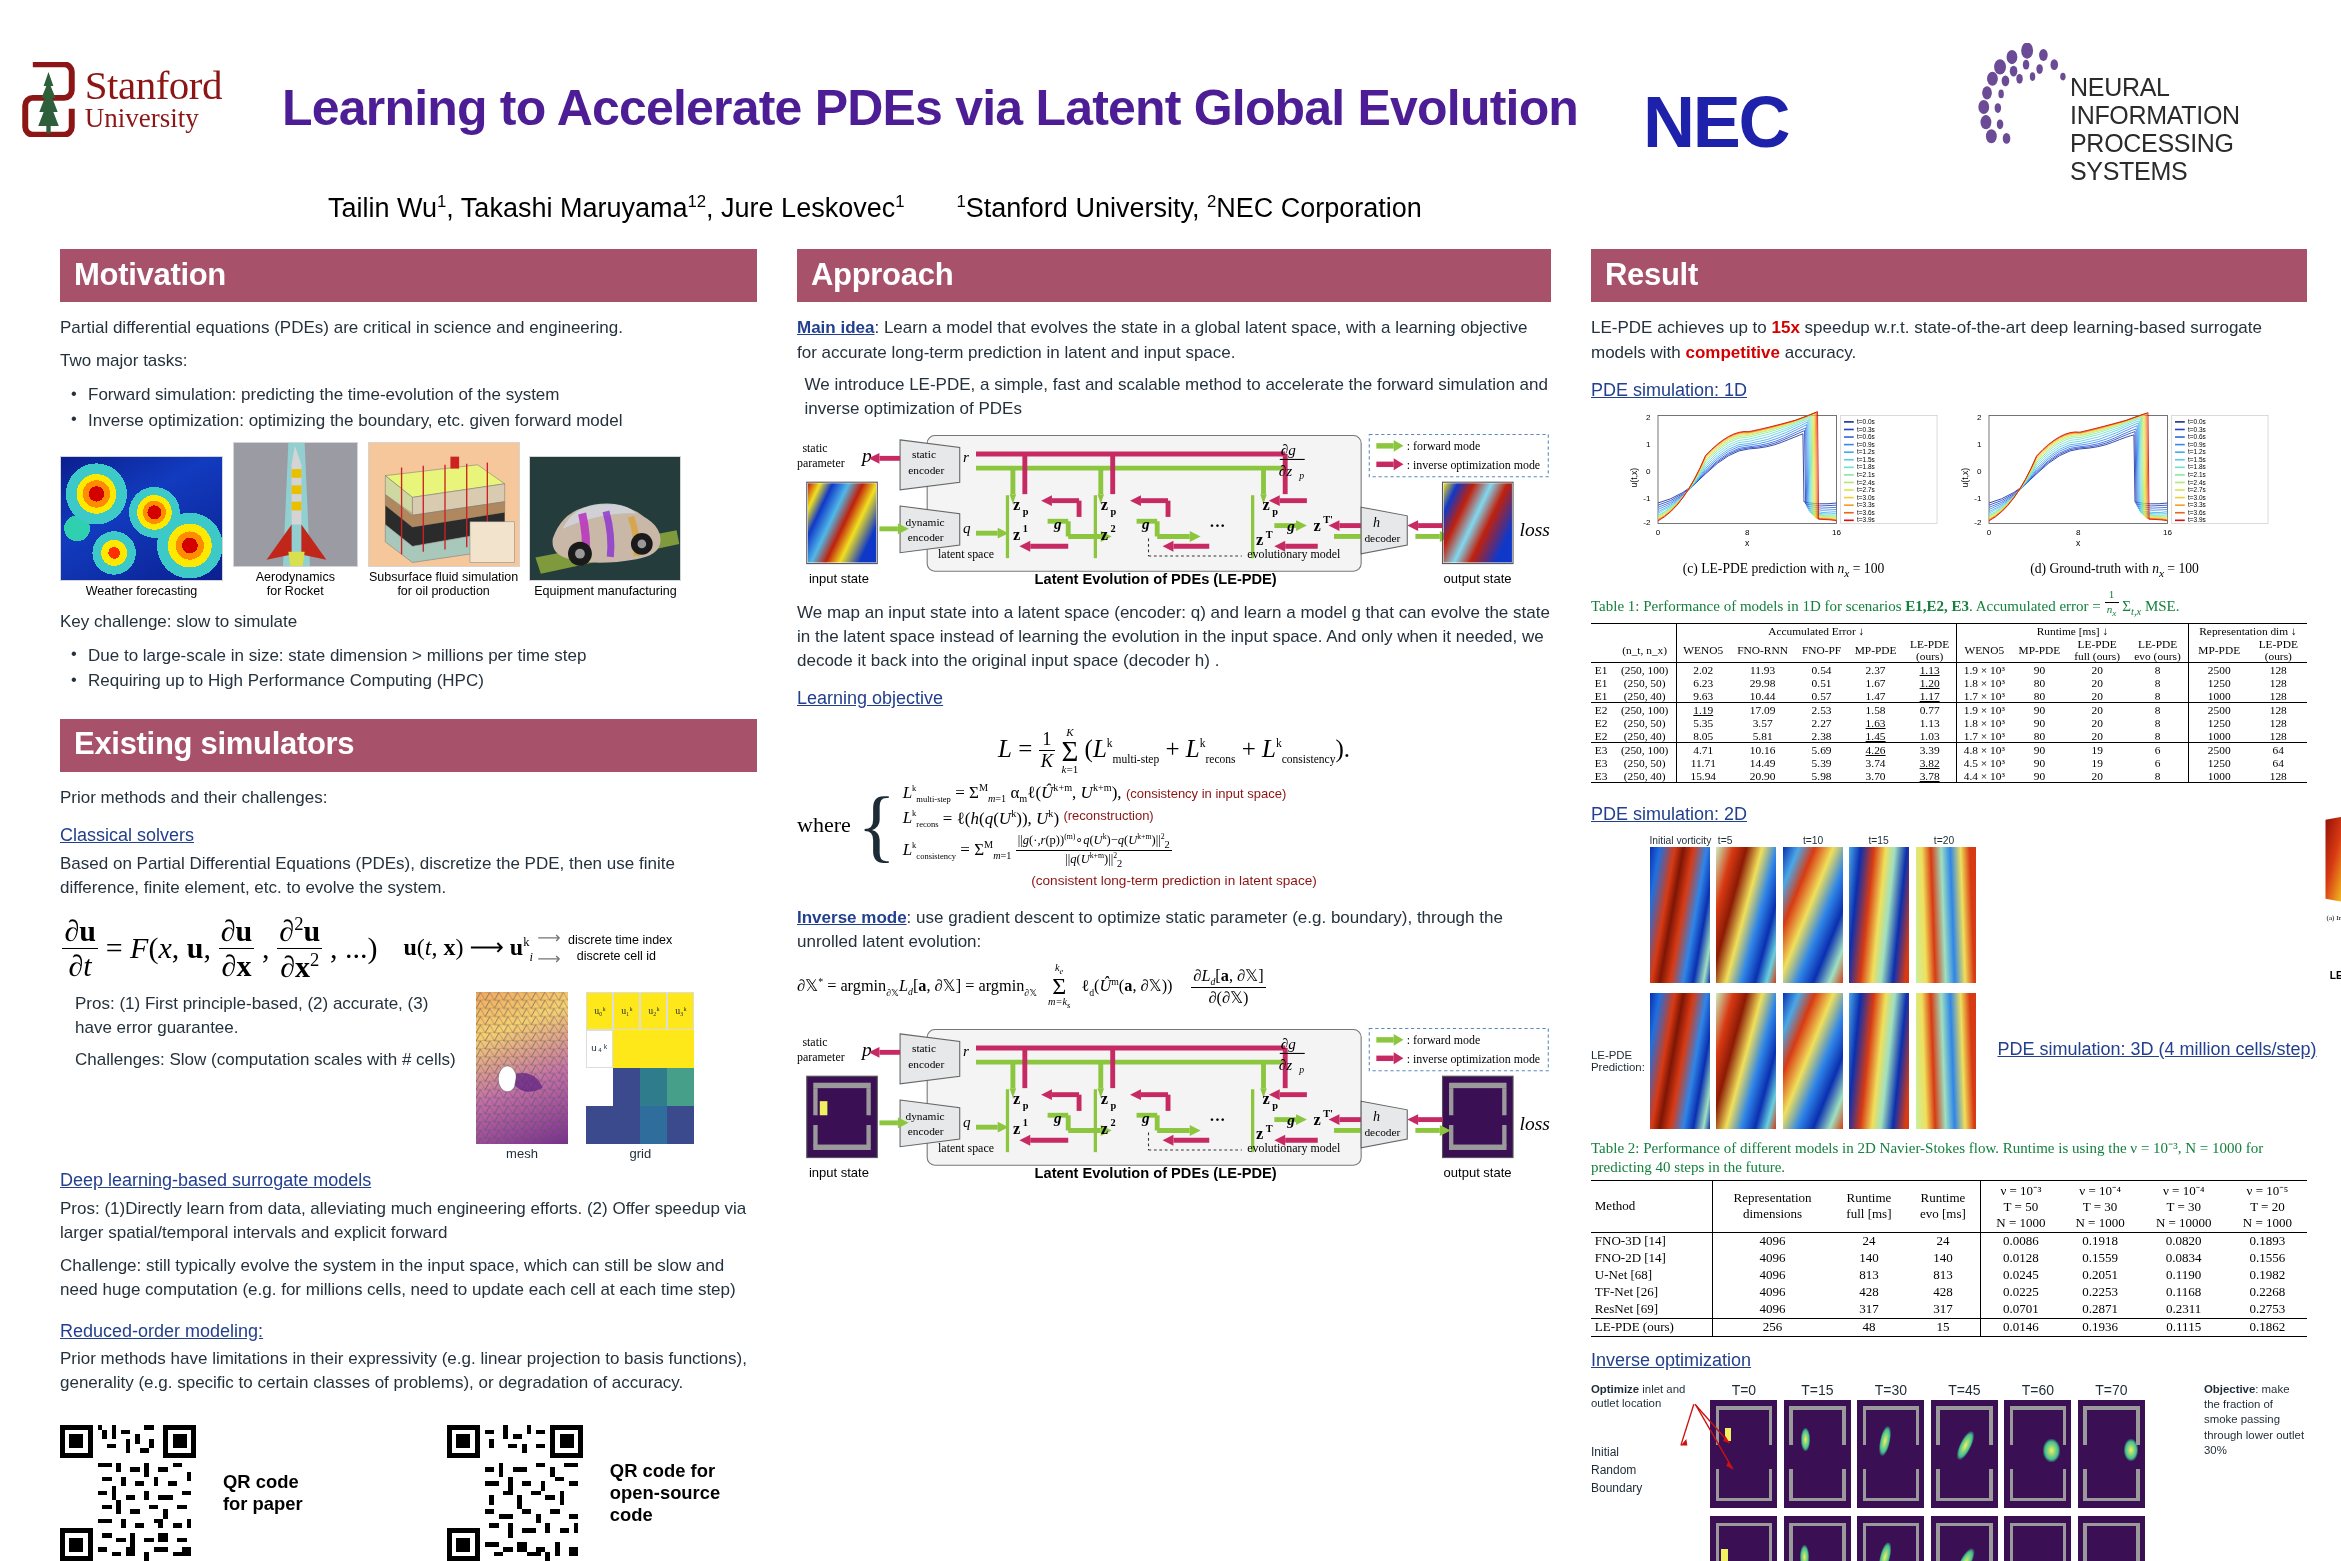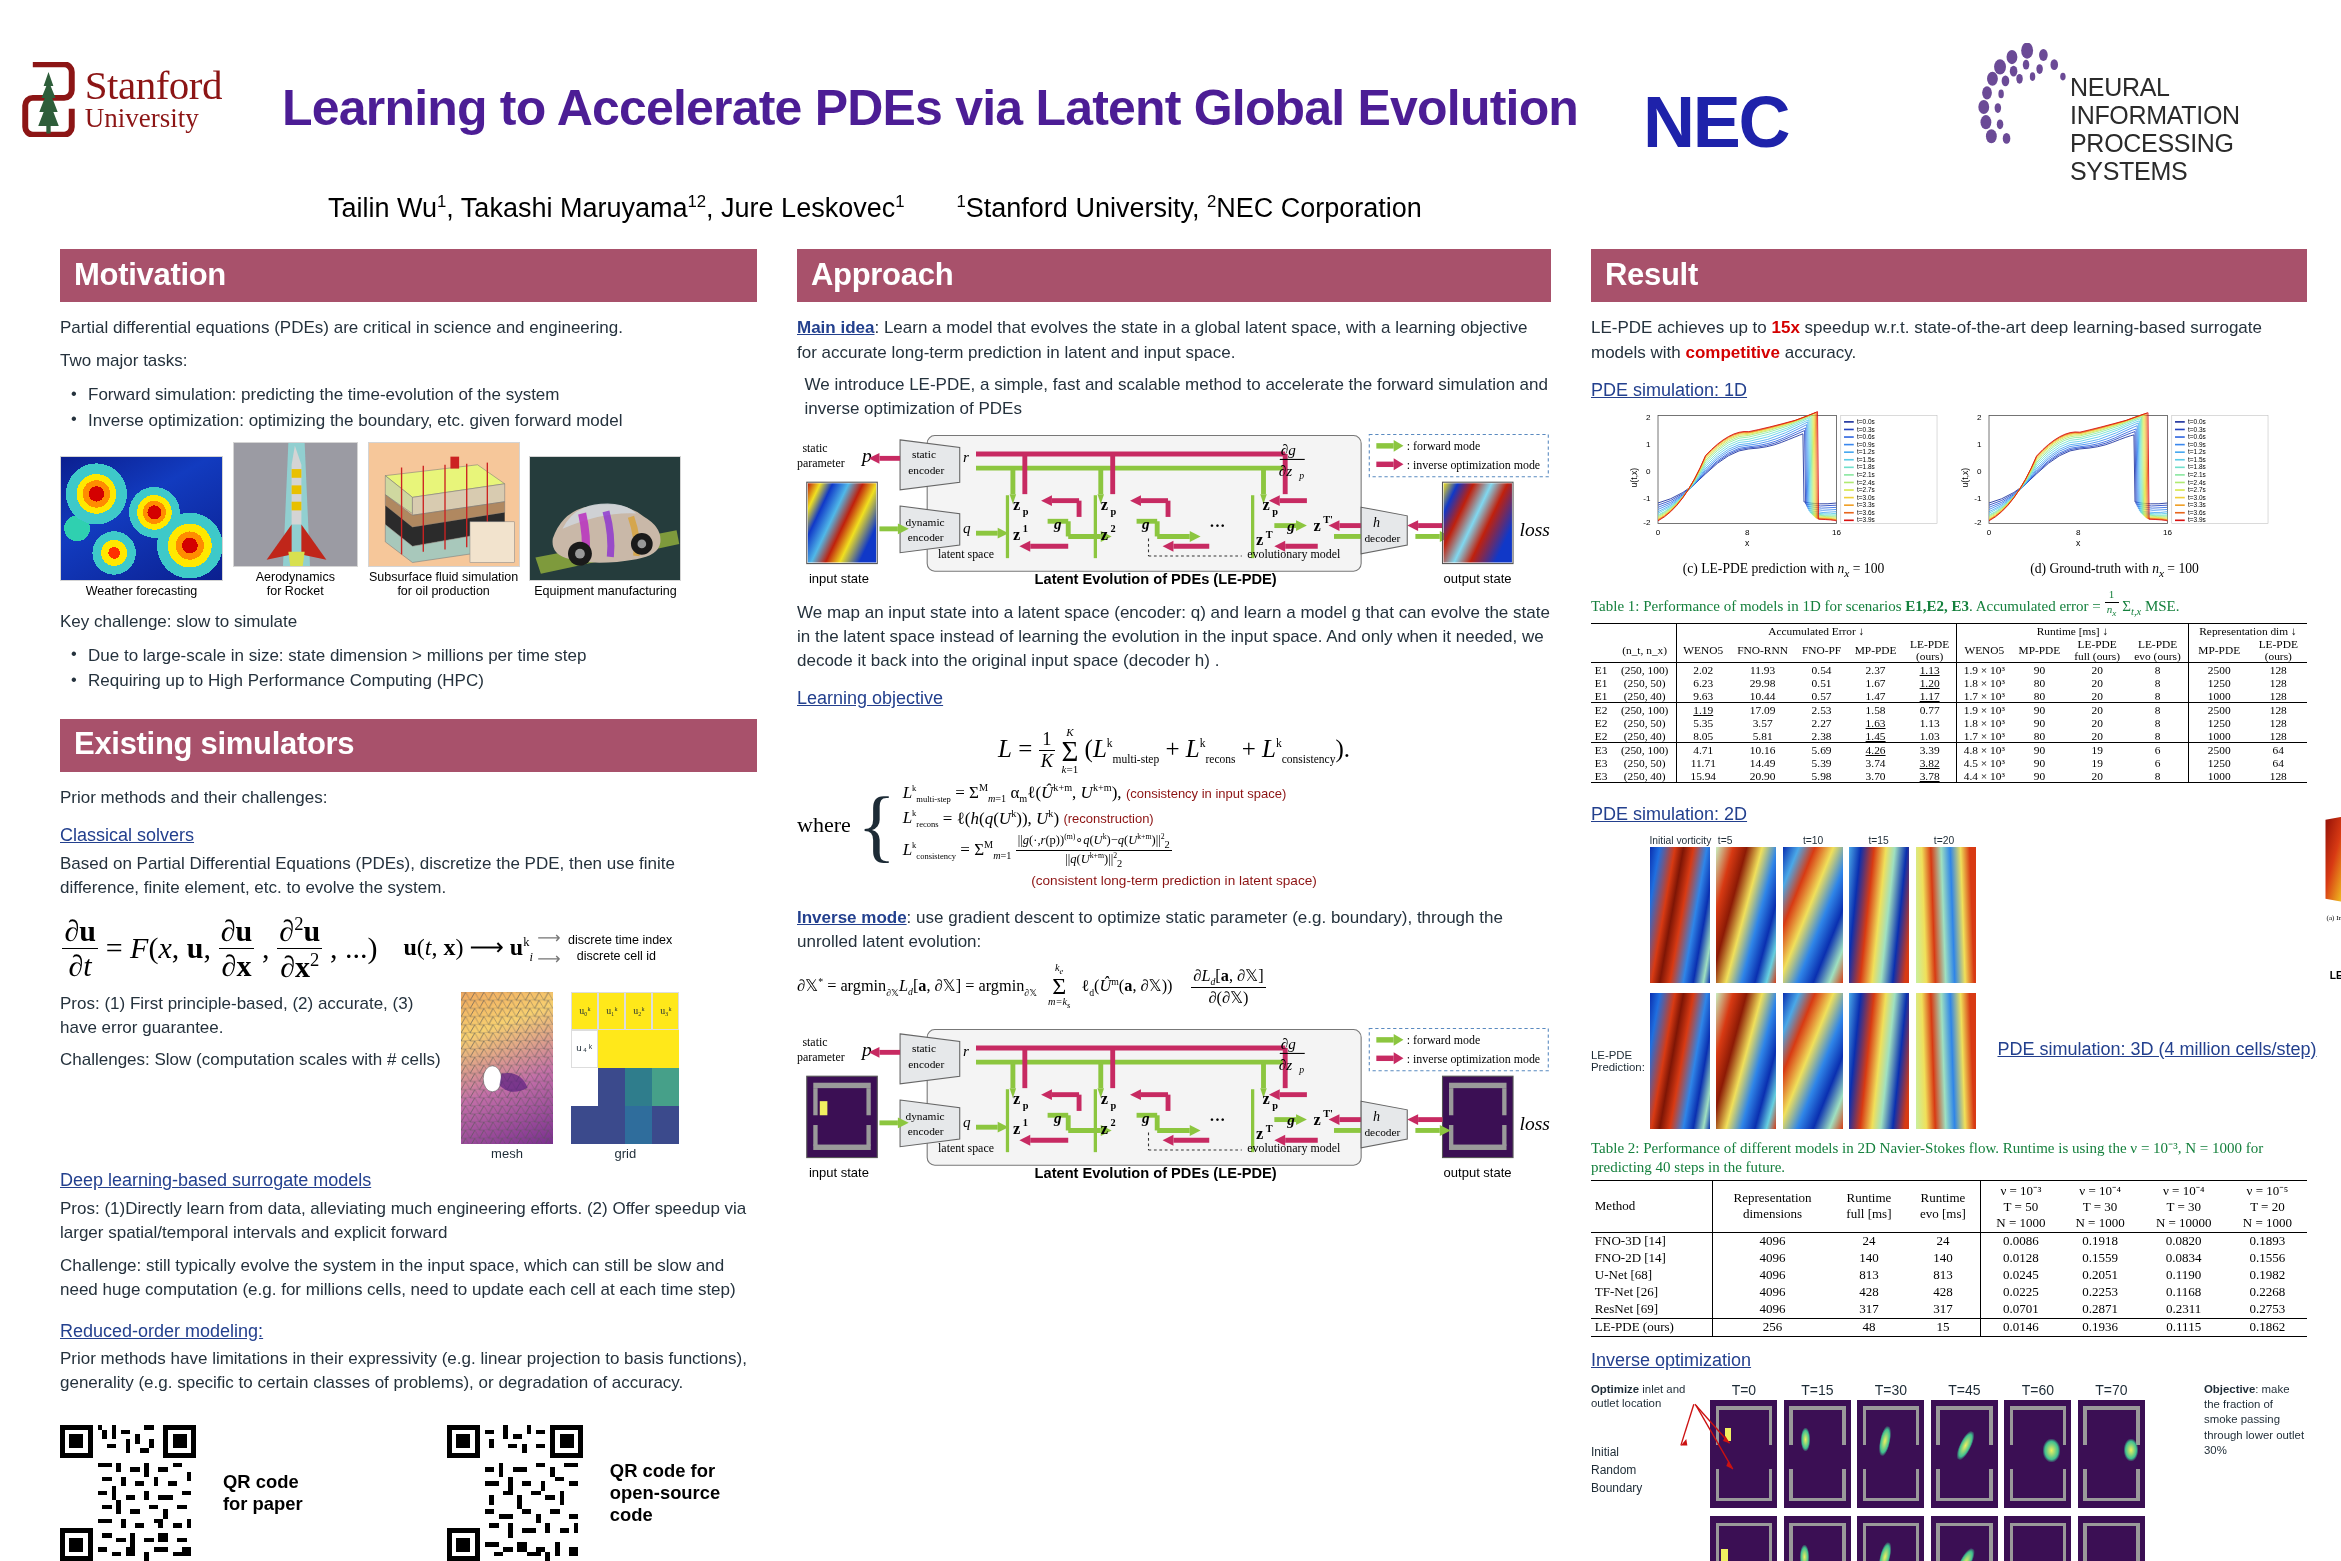--- a/index.html
+++ b/index.html
@@ -301,21 +301,21 @@
     <span style="display:flex;flex-direction:column;gap:1.1px;margin-left:-3.3px;">
       <span style="font-size:16.3px;color:#777">⟶</span>
         <span style="font-size:16.3px;color:#777">⟶</span>
     </span>
     <span class="arrow-note">
       <span>discrete time index</span><br>
       <span style="margin-left:8.7px">discrete cell id</span>
     </span>
   </div>
 
-  <div style="display:flex; gap:11px; align-items:flex-start; margin-top:7.6px;">
+  <div style="display:flex; gap:11px; align-items:flex-start; margin-top:7.6px;margin-left:15px;">
     <div style="flex:1 1 auto; max-width:390px;">
       <p class="body">Pros: (1) First principle-based, (2) accurate, (3) have error guarantee.</p>
       <p class="body">Challenges: Slow (computation scales with # cells)</p>
     </div>
     <div style="display:flex; gap:18.4px;">
       <div>
         <div class="mesh-img">
           <svg width="92" height="152" viewBox="0 0 170 280" style="position:absolute;left:0;top:0">
             <defs>
                 <pattern id="tri" width="17" height="15" patternUnits="userSpaceOnUse">
@@ -690,21 +690,21 @@
 
   <div style="display:flex; align-items:center; gap:6.5px; margin-top:7.6px;">
     <span class="formula" style="font-size:22px;">where</span>
     <span style="font-size:81px;font-family:'Liberation Serif',serif;line-height:0.6;font-weight:300;">{</span>
     <div style="display:flex;flex-direction:column;gap:3.3px;">
       <div class="formula" style="font-size:17px;display:flex;align-items:center;gap:4.3px;">
         <span><i>L</i><sup style="font-size:.5em">k</sup><sub style="font-size:.5em">multi-step</sub></span>
         <span>= Σ<sup style="font-size:.6em">M</sup><sub style="font-size:.6em"><i>m</i>=1</sub> α<sub style="font-size:.6em">m</sub>ℓ(<i>Û</i><sup style="font-size:.6em">k+m</sup>, <i>U</i><sup style="font-size:.6em">k+m</sup>),</span>
         <span style="color:#8c1212;font-family:'Liberation Sans',sans-serif;font-size:13px;">(consistency in input space)</span>
       </div>
-      <div class="formula" style="font-size:17px;display:flex;align-items:center;gap:4.3px;">
+      <div class="formula" style="font-size:17px;display:flex;align-items:flex-start;gap:4.3px;">
         <span><i>L</i><sup style="font-size:.5em">k</sup><sub style="font-size:.5em">recons</sub></span>
         <span>= ℓ(<i>h</i>(<i>q</i>(<i>U</i><sup style="font-size:.6em">k</sup>)), <i>U</i><sup style="font-size:.6em">k</sup>)</span>
         <span style="color:#8c1212;font-family:'Liberation Sans',sans-serif;font-size:13px;">(reconstruction)</span>
       </div>
       <div class="formula" style="font-size:17px;display:flex;align-items:center;gap:4.3px;">
         <span><i>L</i><sup style="font-size:.5em">k</sup><sub style="font-size:.5em">consistency</sub></span>
         <span>= Σ<sup style="font-size:.6em">M</sup><sub style="font-size:.6em"><i>m</i>=1</sub></span>
         <span class="frac" style="font-size:12.5px;">
           <span class="num">||<i>g</i>(·,<i>r</i>(p))<sup>(m)</sup>∘<i>q</i>(<i>U</i><sup>k</sup>)−<i>q</i>(<i>U</i><sup>k+m</sup>)||<sup>2</sup><sub>2</sub></span>
           <span class="den">||<i>q</i>(<i>U</i><sup>k+m</sup>)||<sup>2</sup><sub>2</sub></span>

